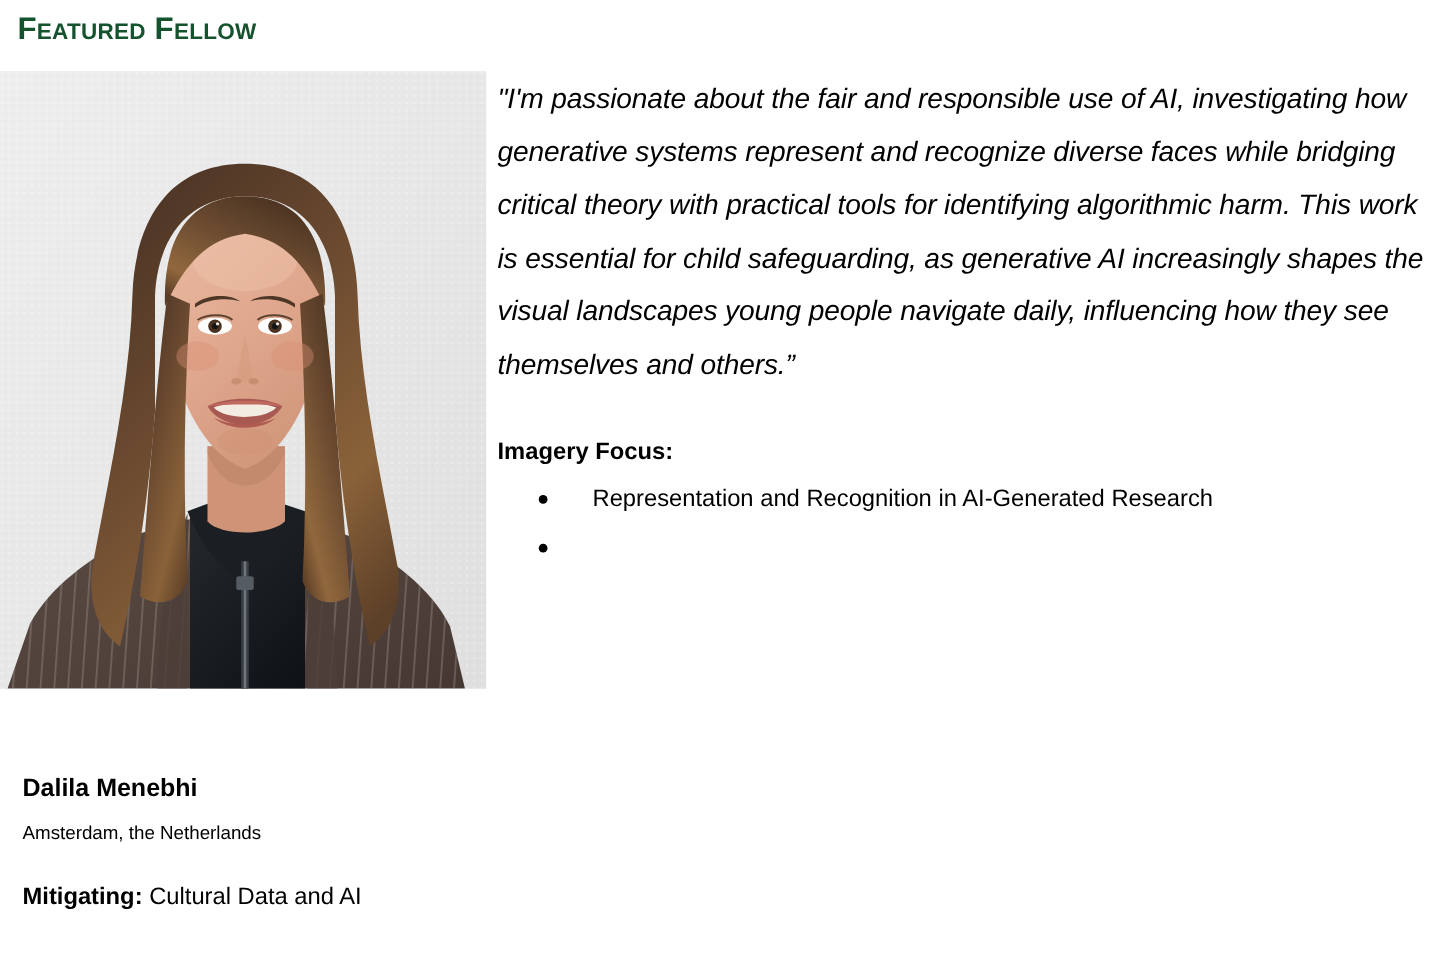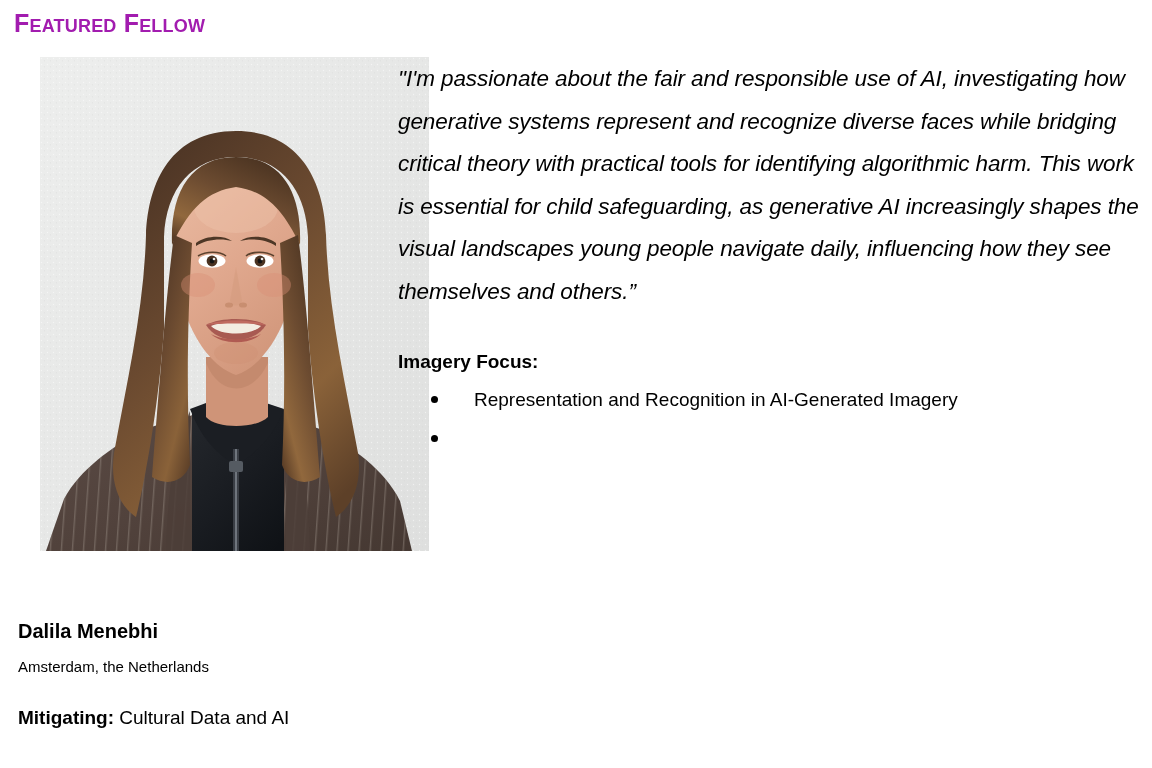--- a/index.html
+++ b/index.html
@@ -18,32 +18,31 @@
 
   
   #featured-title {
     position: absolute;
     left: 14px;
     top: 8px;
     font-size: 25px;
     font-weight: bold;
     font-variant: small-caps;
     letter-spacing: 0.2px;
-    color: #a21caf;
+    color: #14532d;
     line-height: 30px;
     white-space: nowrap;
   }
 
   
   #left-column {
     position: absolute;
     left: 0;
     top: 57px;
     width: 313px;
-    padding-left: 40px;
   }
 
   #portrait-photo {
     position: relative;
     width: 389px;
     height: 494px;
     overflow: hidden;
     background: #e9eae9;
   }
 
@@ -273,19 +272,19 @@
 
 <div id="right-column">
 
   <p id="quote-text">"I'm passionate about the fair and responsible use of AI, investigating how generative systems represent and recognize diverse faces while bridging critical theory with practical tools for identifying algorithmic harm. This work is essential for child safeguarding, as generative AI increasingly shapes the visual landscapes young people navigate daily, influencing how they see themselves and others.”</p>
 
   <h3 id="research-focus-heading">Imagery Focus:</h3>
 
   <ul id="research-focus-list">
     <li>
       <span class="bullet-dot"></span>
-      <span>Representation and Recognition in AI-Generated Imagery</span>
+      <span>Representation and Recognition in AI-Generated Research</span>
     </li>
     <li>
       <span class="bullet-dot"></span>
     </li>
   </ul>
 </div>
 
 </body></html>

